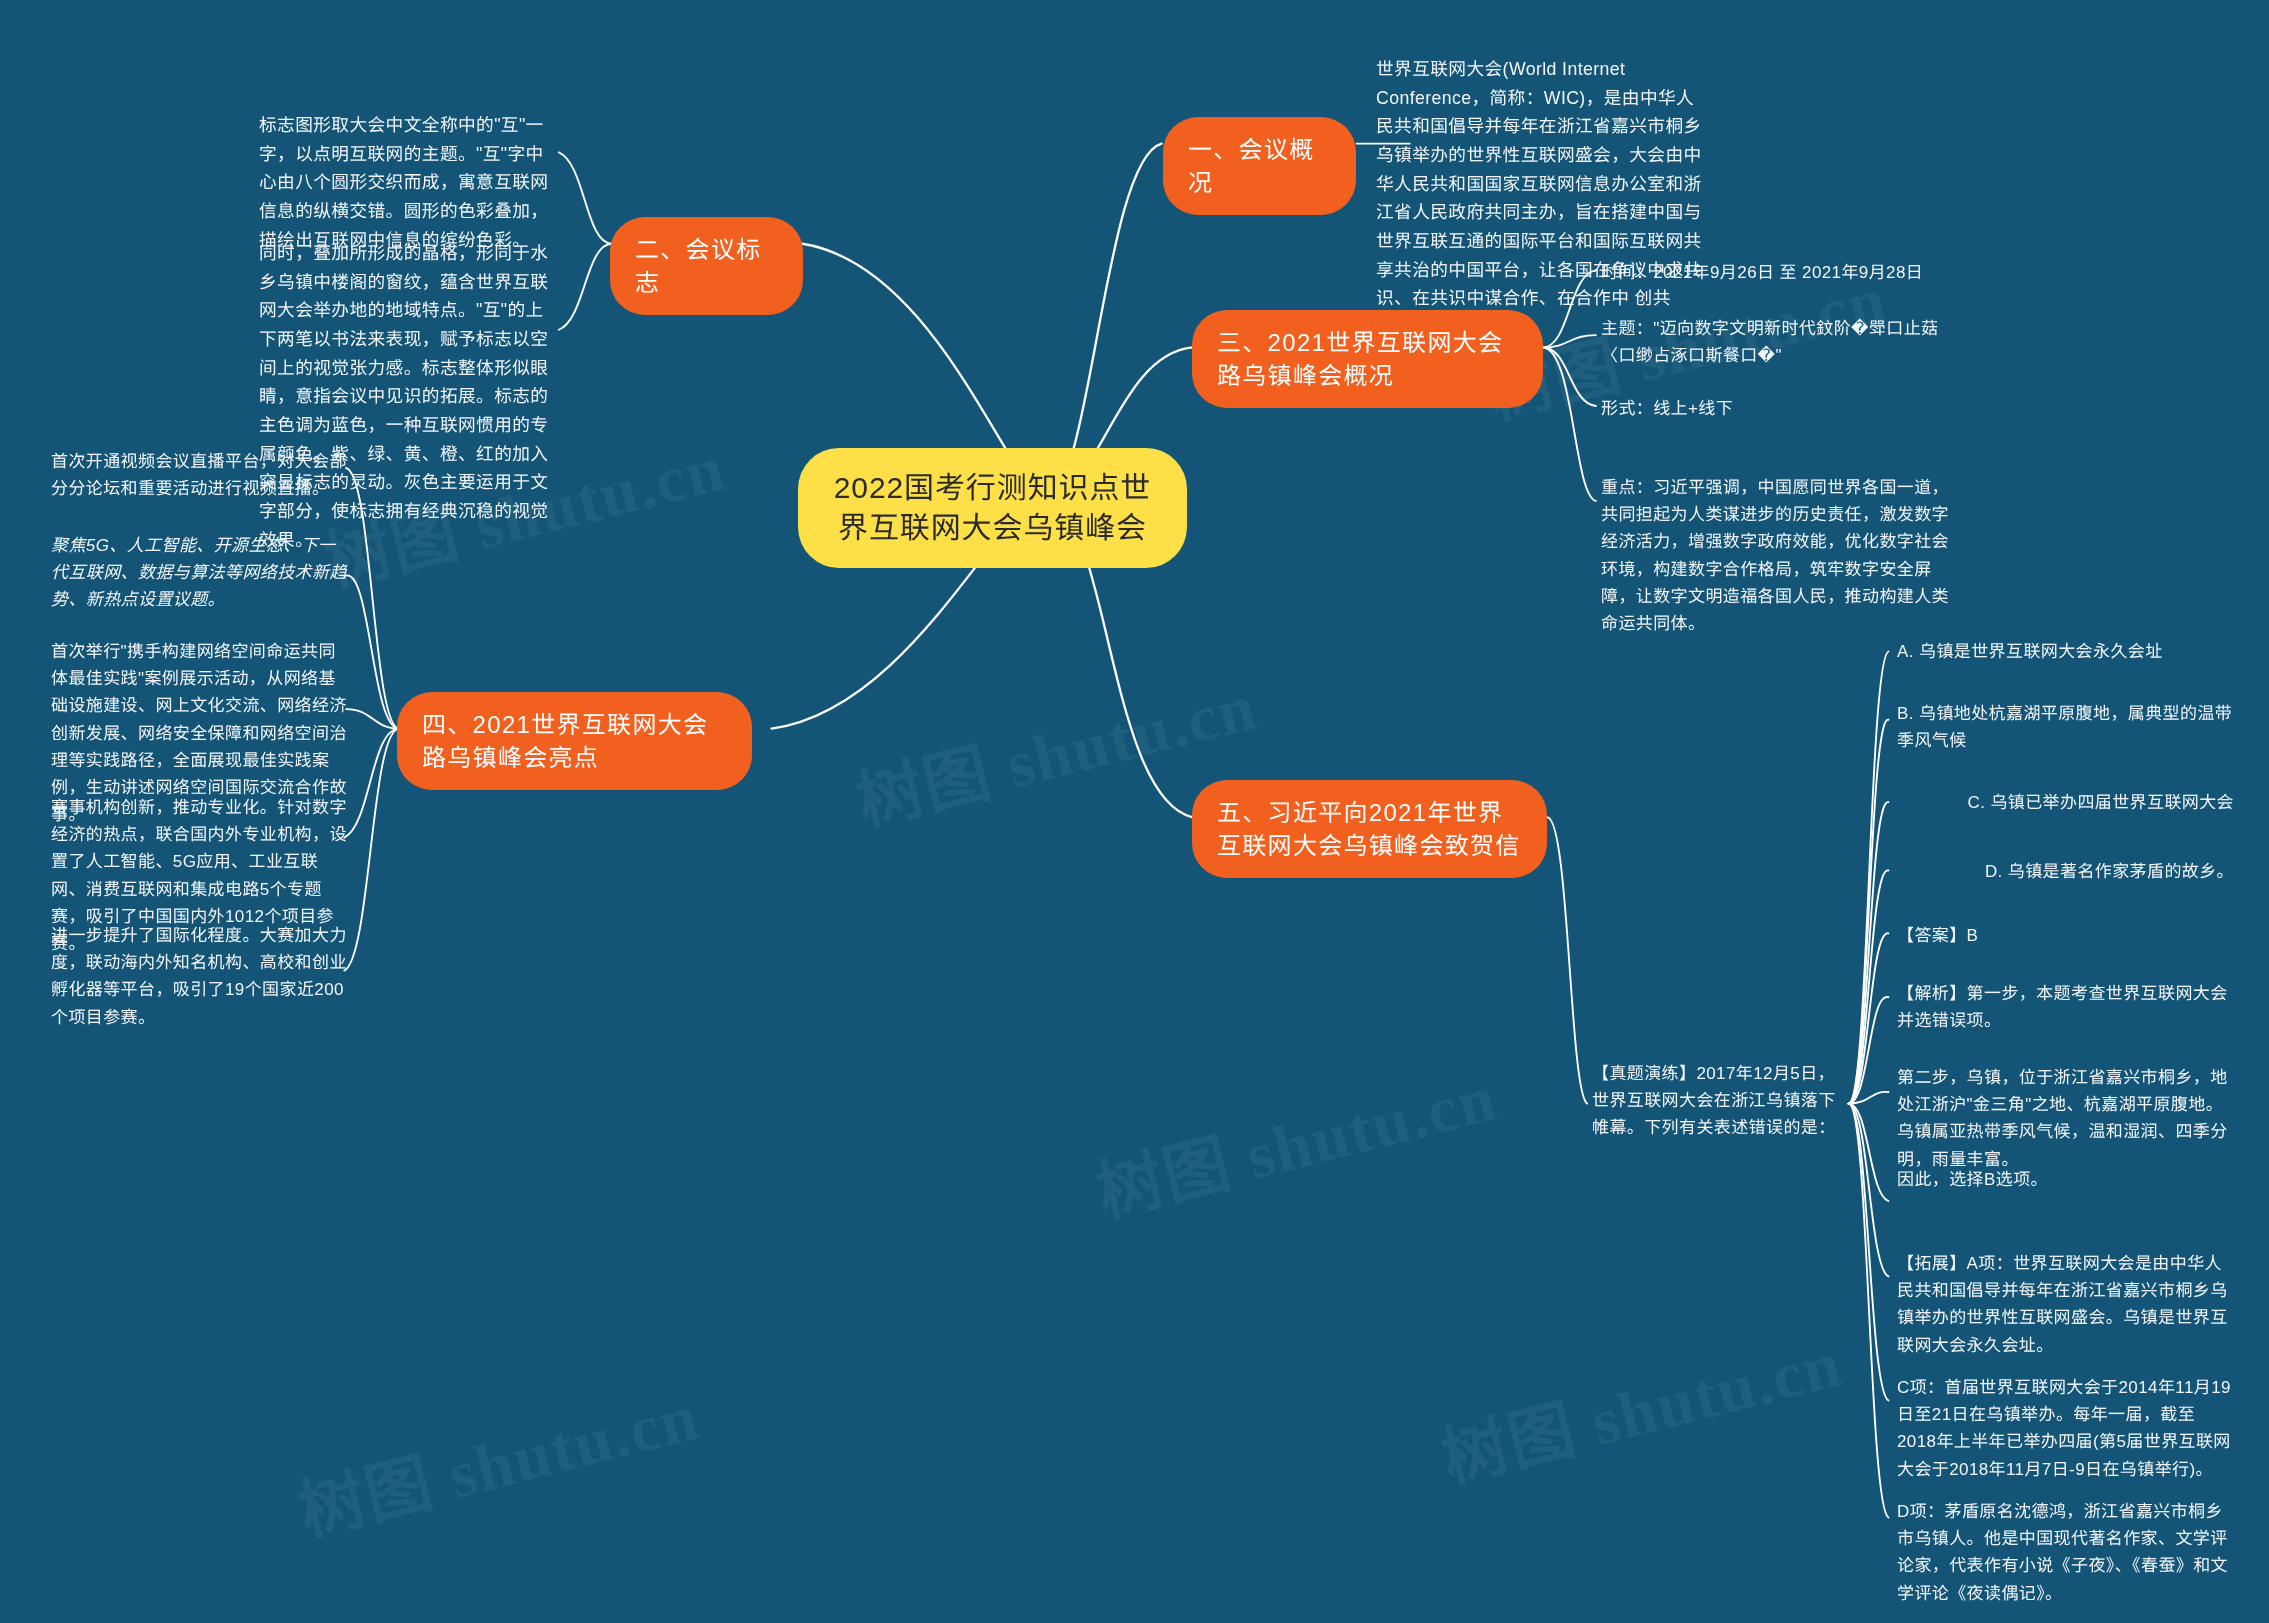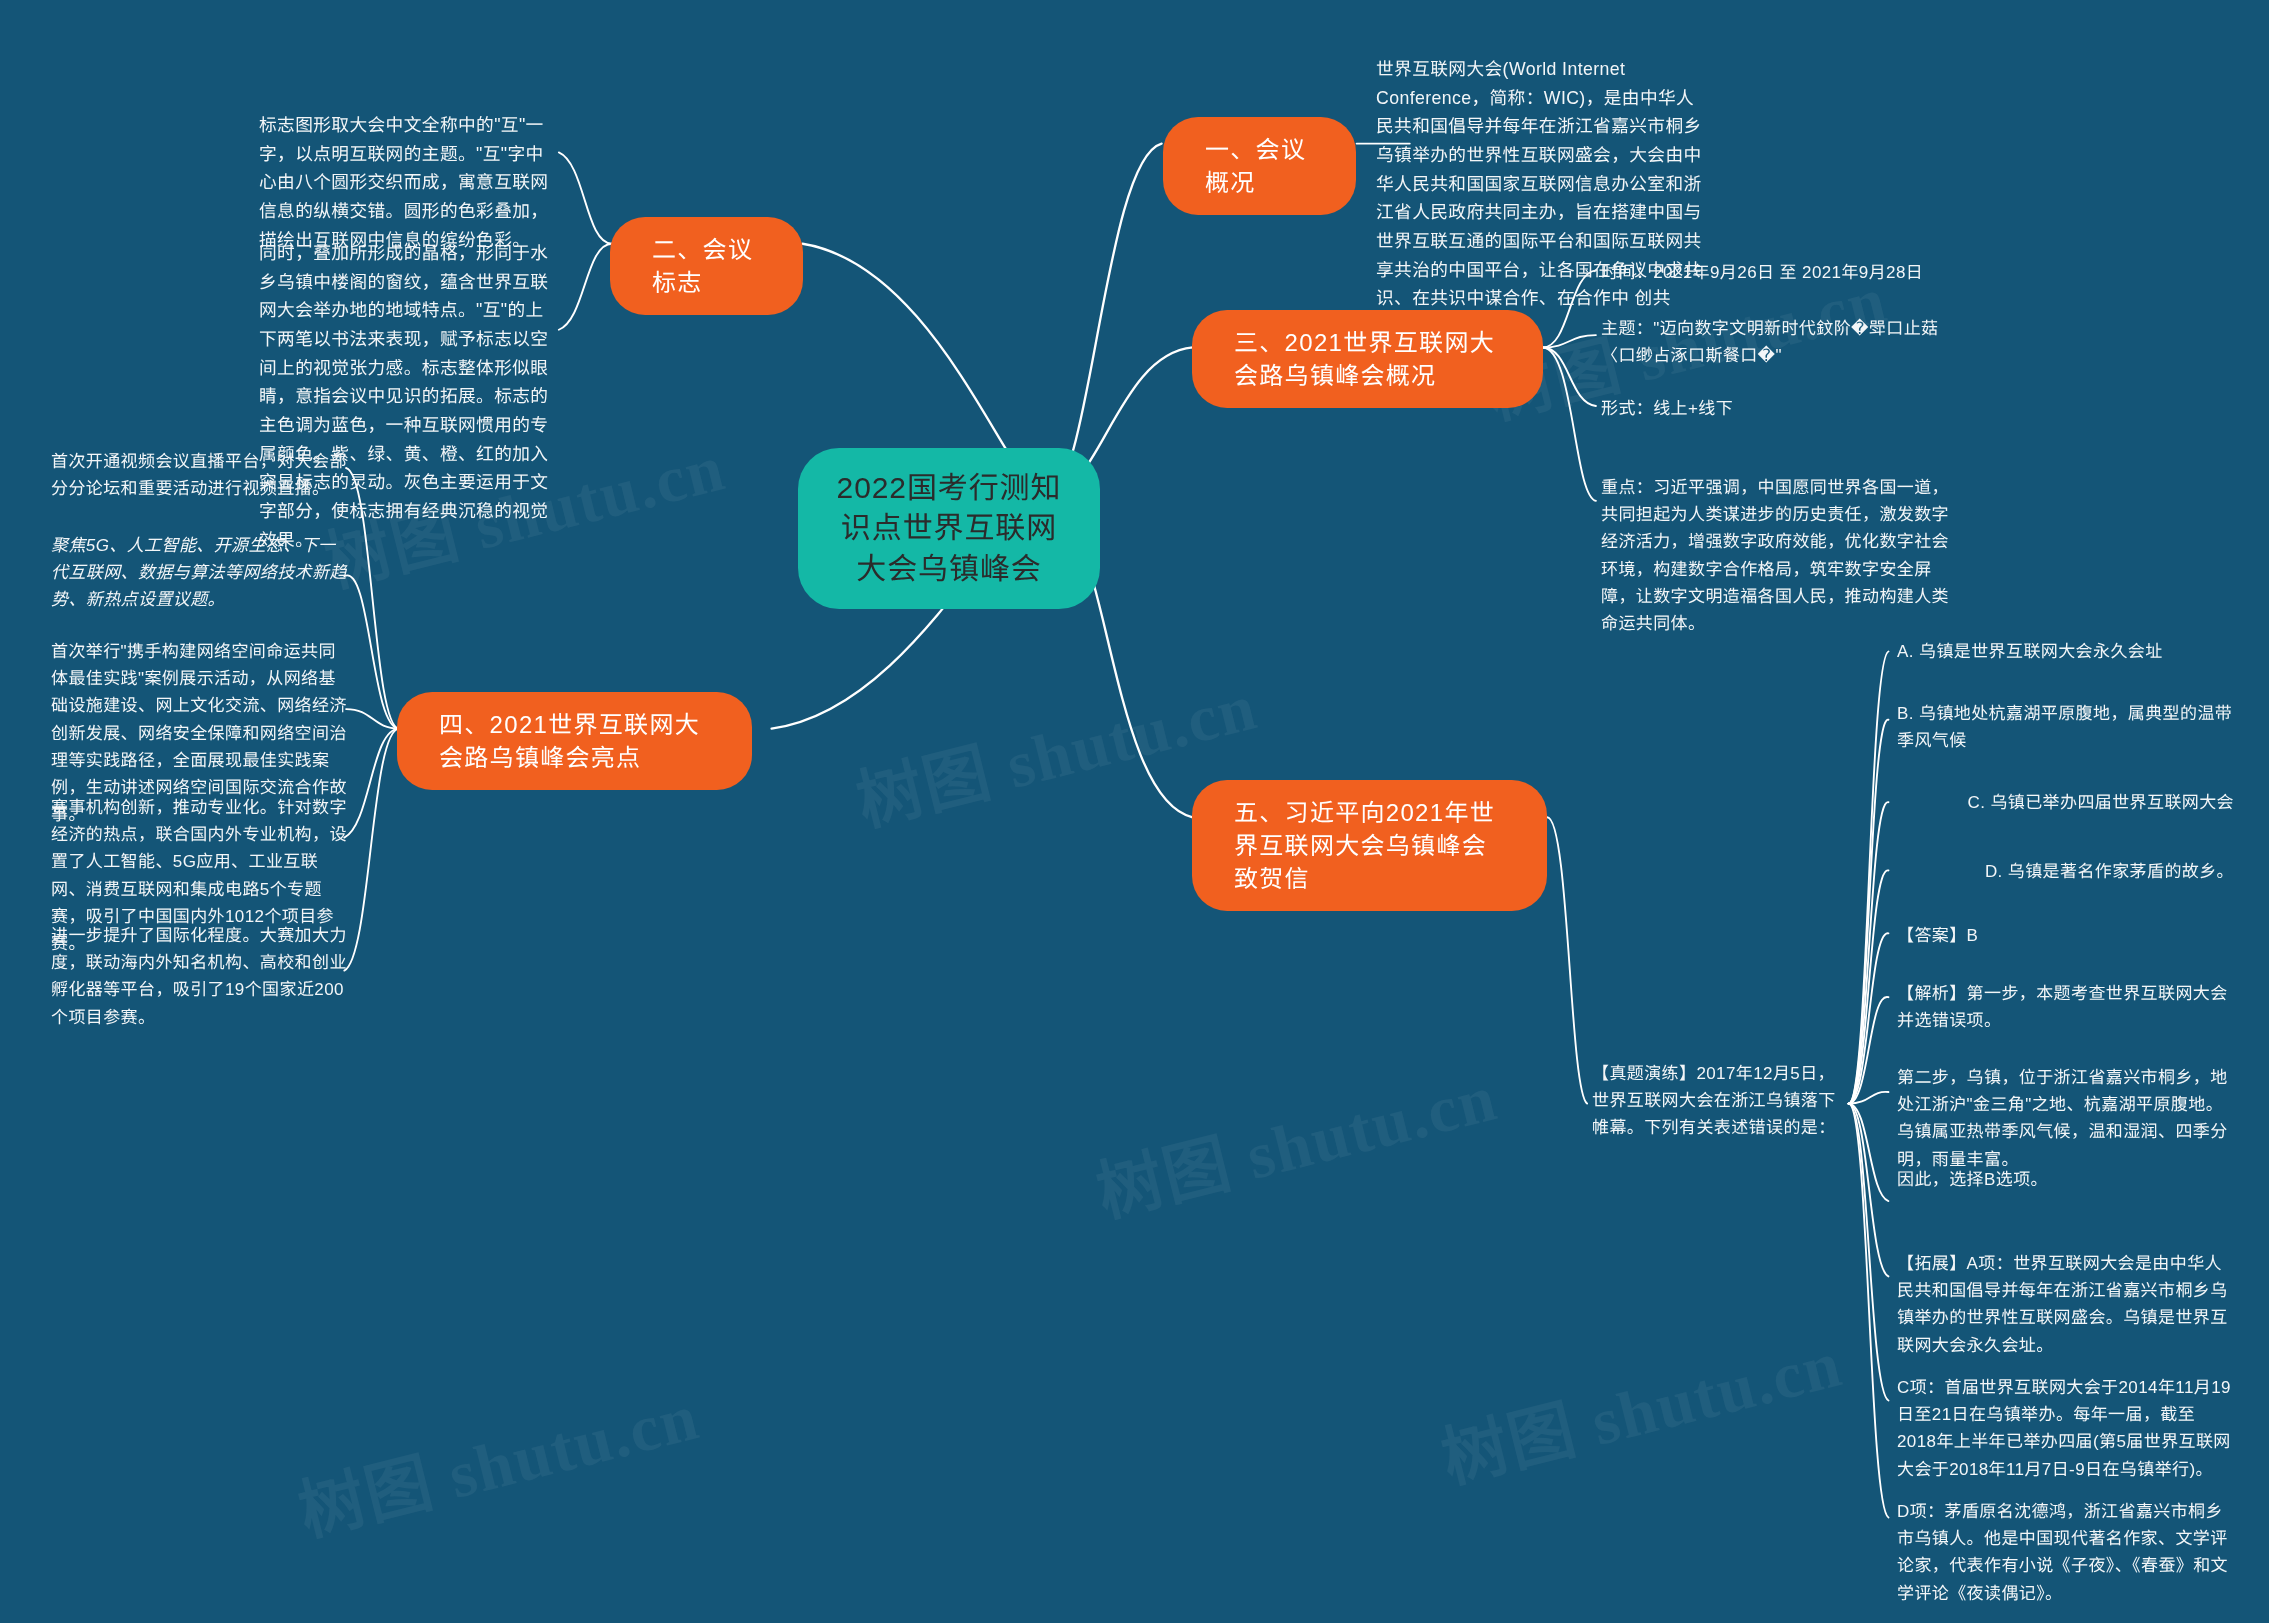--- a/index.html
+++ b/index.html
@@ -27,38 +27,38 @@
 
   
   #links { position: absolute; left: 0; top: 0; width: 2270px; height: 1623px; }
   #links path { fill: none; stroke: #ffffff; stroke-width: 2.6; stroke-linecap: round; }
   #links path.thin { stroke-width: 2.1; }
 
   
   .node { position: absolute; }
 
   .root {
-    background: #14b8a6;
+    background: #fde047;
     color: #2b2b2b;
     border-radius: 41px;
     text-align: center;
     font-size: 30px;
     line-height: 1.35;
     padding: 19.5px 30px;
-    width: 302px;
+    width: 389px;
     letter-spacing: 0.9px;
   }
 
   .branch {
     background: #f1601f;
     color: #ffffff;
     border-radius: 35px;
     font-size: 24px;
     line-height: 1.38;
-    padding: 16px 42px;
+    padding: 16px 25px;
     letter-spacing: 1.3px;
   }
 
   .leaf {
     color: #f3f6f8;
     font-size: 17.7px;
     line-height: 1.62;
     letter-spacing: 0.4px;
   }
   .leaf.sm { font-size: 17px; line-height: 1.6; }

